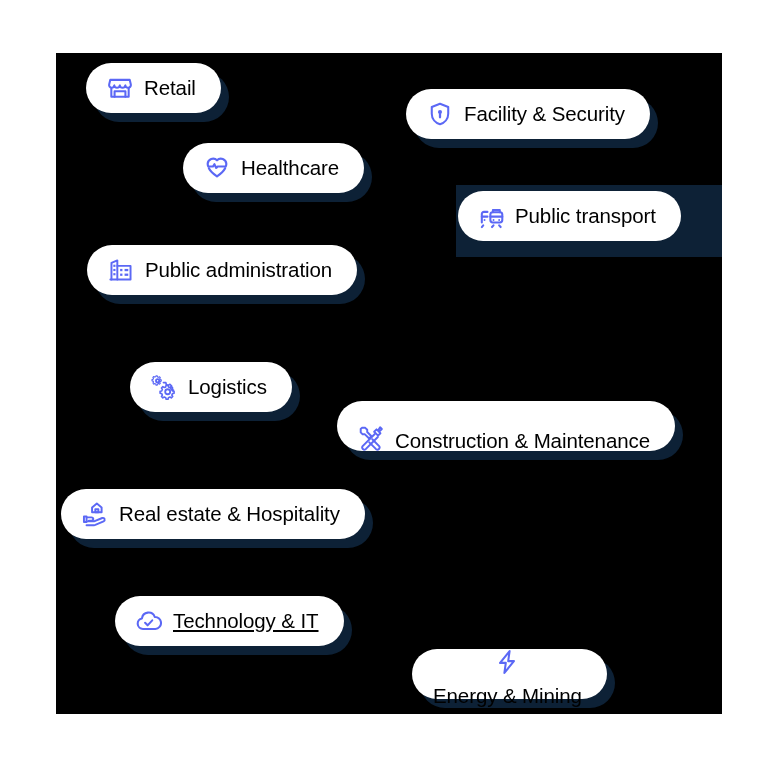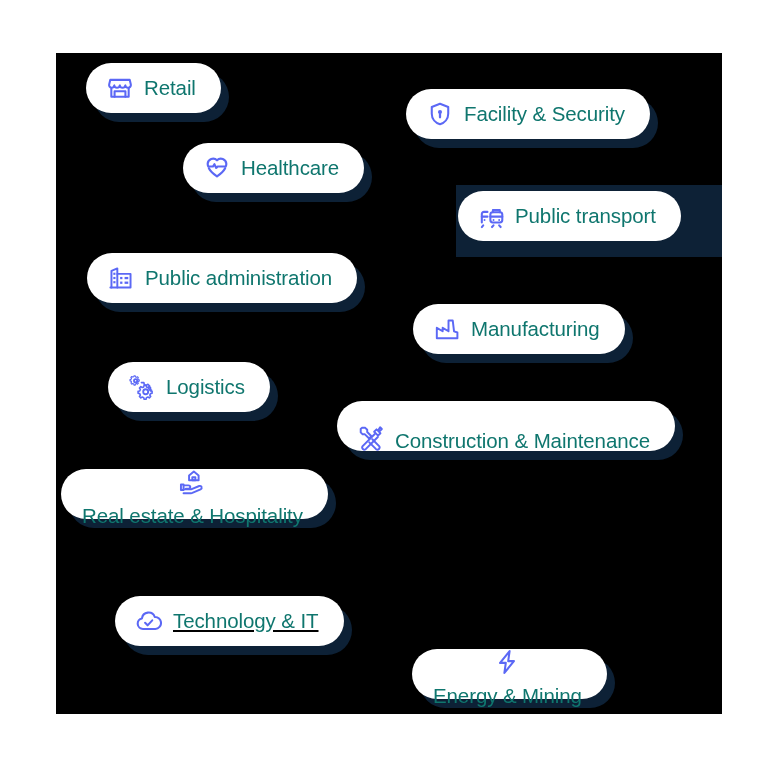--- a/index.html
+++ b/index.html
@@ -53,21 +53,21 @@
   }
   .boxed-backdrop {
     position: absolute;
     background: #0d2136;
   }
 
   .pill .label {
     font-size: 20.5px;
     line-height: 1;
     letter-spacing: -0.1px;
-    color: #0f766e;
+    color: #000000;
     font-weight: 400;
   }
 
   .pill .icon {
     display: inline-flex;
     align-items: center;
     justify-content: center;
     width: 26px;
     height: 26px;
     flex: 0 0 26px;
@@ -128,50 +128,39 @@
           <path d="M12.8 8.5V6.6h6.4v1.9"></path>
           <path d="M2.6 18V10.2a2 2 0 0 1 2-2h3.2"></path>
           <path d="M2.6 12.6h5.2"></path>
           <path d="M3.9 20.6 2.6 22.2"></path>
           <circle cx="5.1" cy="15.6" r="0.9" fill="#5b68f5" stroke="none"></circle>
         </svg>
       </span>
       <span class="label">Public transport</span>
     </div>
 
-    <div class="pill" style="left:31px; top:200px;">
+    <div class="pill" style="left:31px; top:192px;">
       <span class="icon">
         <svg viewBox="0 0 24 24" fill="none" stroke="#5b68f5" stroke-width="1.8" stroke-linecap="round" stroke-linejoin="round">
           <path d="M3.2 20.8V5.4l5.4-2.2v17.6"></path>
           <path d="M8.6 8.2h12.2v12.6H2.2"></path>
           <rect x="4.9" y="7.1" width="2" height="2" fill="#5b68f5" stroke="none"></rect>
           <rect x="4.9" y="11" width="2" height="2" fill="#5b68f5" stroke="none"></rect>
           <rect x="4.9" y="14.9" width="2" height="2" fill="#5b68f5" stroke="none"></rect>
           <rect x="11.2" y="11" width="2.1" height="2.1" fill="#5b68f5" stroke="none"></rect>
           <rect x="15.3" y="11" width="3.4" height="2.1" fill="#5b68f5" stroke="none"></rect>
           <rect x="11.2" y="15.3" width="2.1" height="2.1" fill="#5b68f5" stroke="none"></rect>
           <rect x="15.3" y="15.3" width="3.4" height="2.1" fill="#5b68f5" stroke="none"></rect>
         </svg>
       </span>
       <span class="label">Public administration</span>
     </div>
 
-    <div class="pill" style="left:357px; top:251px;">
-      <span class="icon">
-        <svg viewBox="0 0 24 24" fill="none" stroke="#5b68f5" stroke-width="1.8" stroke-linecap="round" stroke-linejoin="round">
-          <path d="M2.6 20.6V10.9l5.4 3.2v-3.2l5.4 3.2V4.2h3.9l1.2 10 3.1 1v5.4z"></path>
-          <rect x="5" y="16.4" width="1.7" height="2.3" fill="#ffffff" stroke="none"></rect>
-          <rect x="9.2" y="16.4" width="1.7" height="2.3" fill="#ffffff" stroke="none"></rect>
-          <rect x="13.4" y="16.4" width="1.7" height="2.3" fill="#ffffff" stroke="none"></rect>
-        </svg>
-      </span>
-      <span class="label">Manufacturing</span>
-    </div>
-
-    <div class="pill" style="left:52px; top:309px;">
+
+    <div class="pill" style="left:74px; top:309px;">
       <span class="icon">
         <svg viewBox="0 0 24 24" fill="none" stroke="#5b68f5" stroke-width="1.7" stroke-linecap="round" stroke-linejoin="round">
           <path d="M7.6 2.4h1.9l.35 1.6 1.5.62 1.38-.86 1.34 1.34-.86 1.38.62 1.5 1.6.35v1.9l-1.6.35-.62 1.5.86 1.38-1.34 1.34-1.38-.86-1.5.62-.35 1.6H7.6l-.35-1.6-1.5-.62-1.38.86L3.03 13.1l.86-1.38-.62-1.5-1.6-.35V7.97l1.6-.35.62-1.5-.86-1.38 1.34-1.34 1.38.86 1.5-.62z" transform="translate(0.5,0.2) scale(0.62) translate(-1,0)"></path>
           <circle cx="6.1" cy="6.3" r="1.5"></circle>
           <path d="M14.3 8.9h2.5l.45 2.1 1.95.81 1.8-1.12 1.75 1.75-1.12 1.8.81 1.95 2.1.45" transform="translate(-1.4,-0.1) scale(0.9)"></path>
           <path d="M14.5 11.9h2.1l.38 1.75 1.63.68 1.5-.94 1.47 1.47-.94 1.5.68 1.63 1.75.38v2.1l-1.75.38-.68 1.63.94 1.5-1.47 1.47-1.5-.94-1.63.68-.38 1.75h-2.1l-.38-1.75-1.63-.68-1.5.94-1.47-1.47.94-1.5-.68-1.63-1.75-.38v-2.1l1.75-.38.68-1.63-.94-1.5 1.47-1.47 1.5.94 1.63-.68z" transform="translate(0.1,-1.2) scale(0.86) translate(1.6,1.6)"></path>
           <circle cx="15.4" cy="16.4" r="2.3"></circle>
         </svg>
       </span>
       <span class="label">Logistics</span>
@@ -182,21 +171,21 @@
         <svg viewBox="0 0 24 24" fill="none" stroke="#5b68f5" stroke-width="1.8" stroke-linecap="round" stroke-linejoin="round">
           <path d="M2.6 2.6h3.1l1.8 1.8v2.1l3.9 3.9-2.1 2.1-3.9-3.9H3.3L1.5 6.8V3.7z" transform="translate(1,0)"></path>
           <path d="M13.2 13.2l6.3 6.3a2 2 0 0 1-2.8 2.8l-6.3-6.3"></path>
           <path d="M20.4 2.1 22 3.7l-2.6 2.6 1.3 1.3-2.2 2.2-3.6-3.6 2.2-2.2 1.3 1.3z"></path>
           <path d="M15.5 8.3 4.3 19.5a2 2 0 0 0 2.8 2.8L18.3 11.1"></path>
         </svg>
       </span>
       <span class="label">Construction &amp; Maintenance</span>
     </div>
 
-    <div class="pill" style="left:5px; top:416px;flex-direction:column;">
+    <div class="pill" style="left:5px; top:436px;">
       <span class="icon">
         <svg viewBox="0 0 24 24" fill="none" stroke="#5b68f5" stroke-width="1.8" stroke-linecap="round" stroke-linejoin="round">
           <path d="M9.3 10.3V5.9l4.4-3.5 4.4 3.5v4.4z"></path>
           <path d="M12.3 7.6h2.8v2.7h-2.8z"></path>
           <path d="M1.8 14.2h2.4v5.2H1.8z"></path>
           <path d="M4.2 15.1h4.4c1 0 1.8.7 1.8 1.6s-.8 1.6-1.8 1.6H6.3"></path>
           <path d="M4.2 18.8h6.9l7.6-3.1c1-.4 2 .2 2.2 1.1.2.8-.2 1.6-1 2l-7.6 3.3a3 3 0 0 1-1.2.2H4.2"></path>
         </svg>
       </span>
       <span class="label">Real estate &amp; Hospitality</span>

